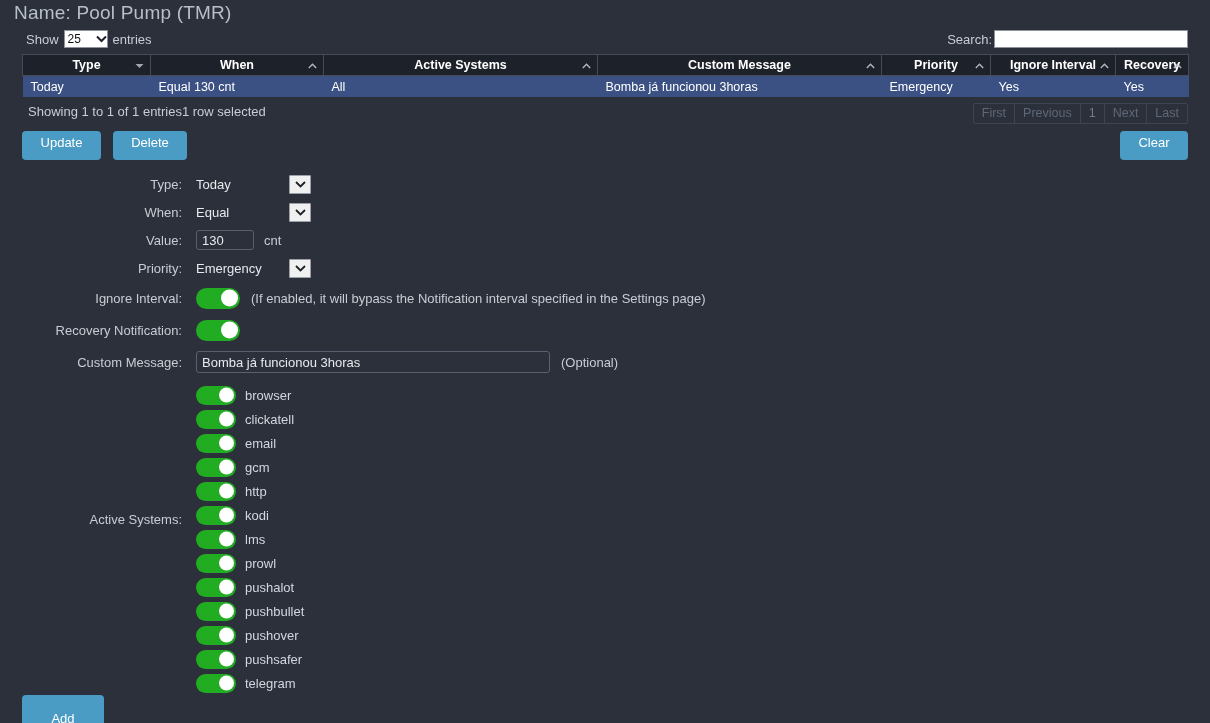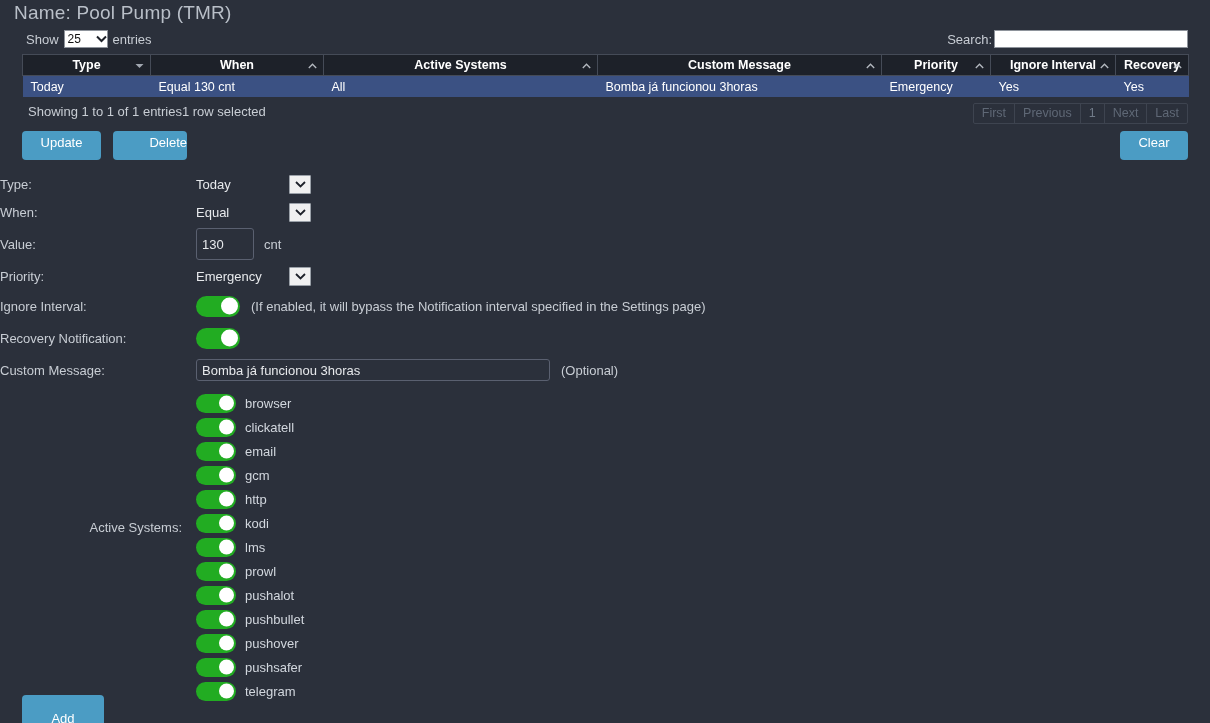--- a/index.html
+++ b/index.html
@@ -175,38 +175,39 @@
     border-radius: 4px;
     font-size: 13px;
     font-family: "Liberation Sans", sans-serif;
     padding: 0 14px;
     height: 29px;
     line-height: 24px;
     cursor: pointer;
     text-align: center;
   }
   .btn-update { position: absolute; left: 22px; top: 131px; width: 79px; padding:0; }
-  .btn-delete { position: absolute; left: 113px; top: 131px; width: 74px; padding:0;text-align:right; }
+  .btn-delete { position: absolute; left: 113px; top: 131px; width: 74px; padding:0; }
   .btn-clear  { position: absolute; right: 22px; top: 131px; width: 68px; padding:0; }
   .btn-add    { position: absolute; left: 22px; top: 695px; width: 58px; padding:12px; }
 
   
   .form {
     position: absolute;
     left: 0;
     top: 172px;
     width: 1210px;
   }
   .frow {
     display: flex;
     align-items: center;
     min-height: 24px;
   }
   .flabel {
     width: 196px;
+    text-align: right;
     padding-right: 14px;
     font-size: 13px;
     color: #c8cdd4;
     box-sizing: border-box;
     flex: 0 0 196px;
   }
   .fctl {
     display: flex;
     align-items: center;
     gap: 0px;
@@ -228,21 +229,21 @@
     justify-content: center;
     cursor: pointer;
   }
   .txt-input {
     background: #2b303b;
     border: 1px solid #5a6070;
     border-radius: 3px;
     color: #e7e9ec;
     font-size: 13px;
     font-family: "Liberation Sans", sans-serif;
-    height: 32px;
+    height: 20px;
     box-sizing: border-box;
     padding: 0 5px;
   }
   .val-input { width: 58px; }
   .msg-input { width: 354px; height: 22px; }
   .unit { font-size: 13px; color: #c8cdd4; margin-left: 10px; }
   .hint { font-size: 13px; color: #c8cdd4; margin-left: 11px; }
 
   
   .toggle {

